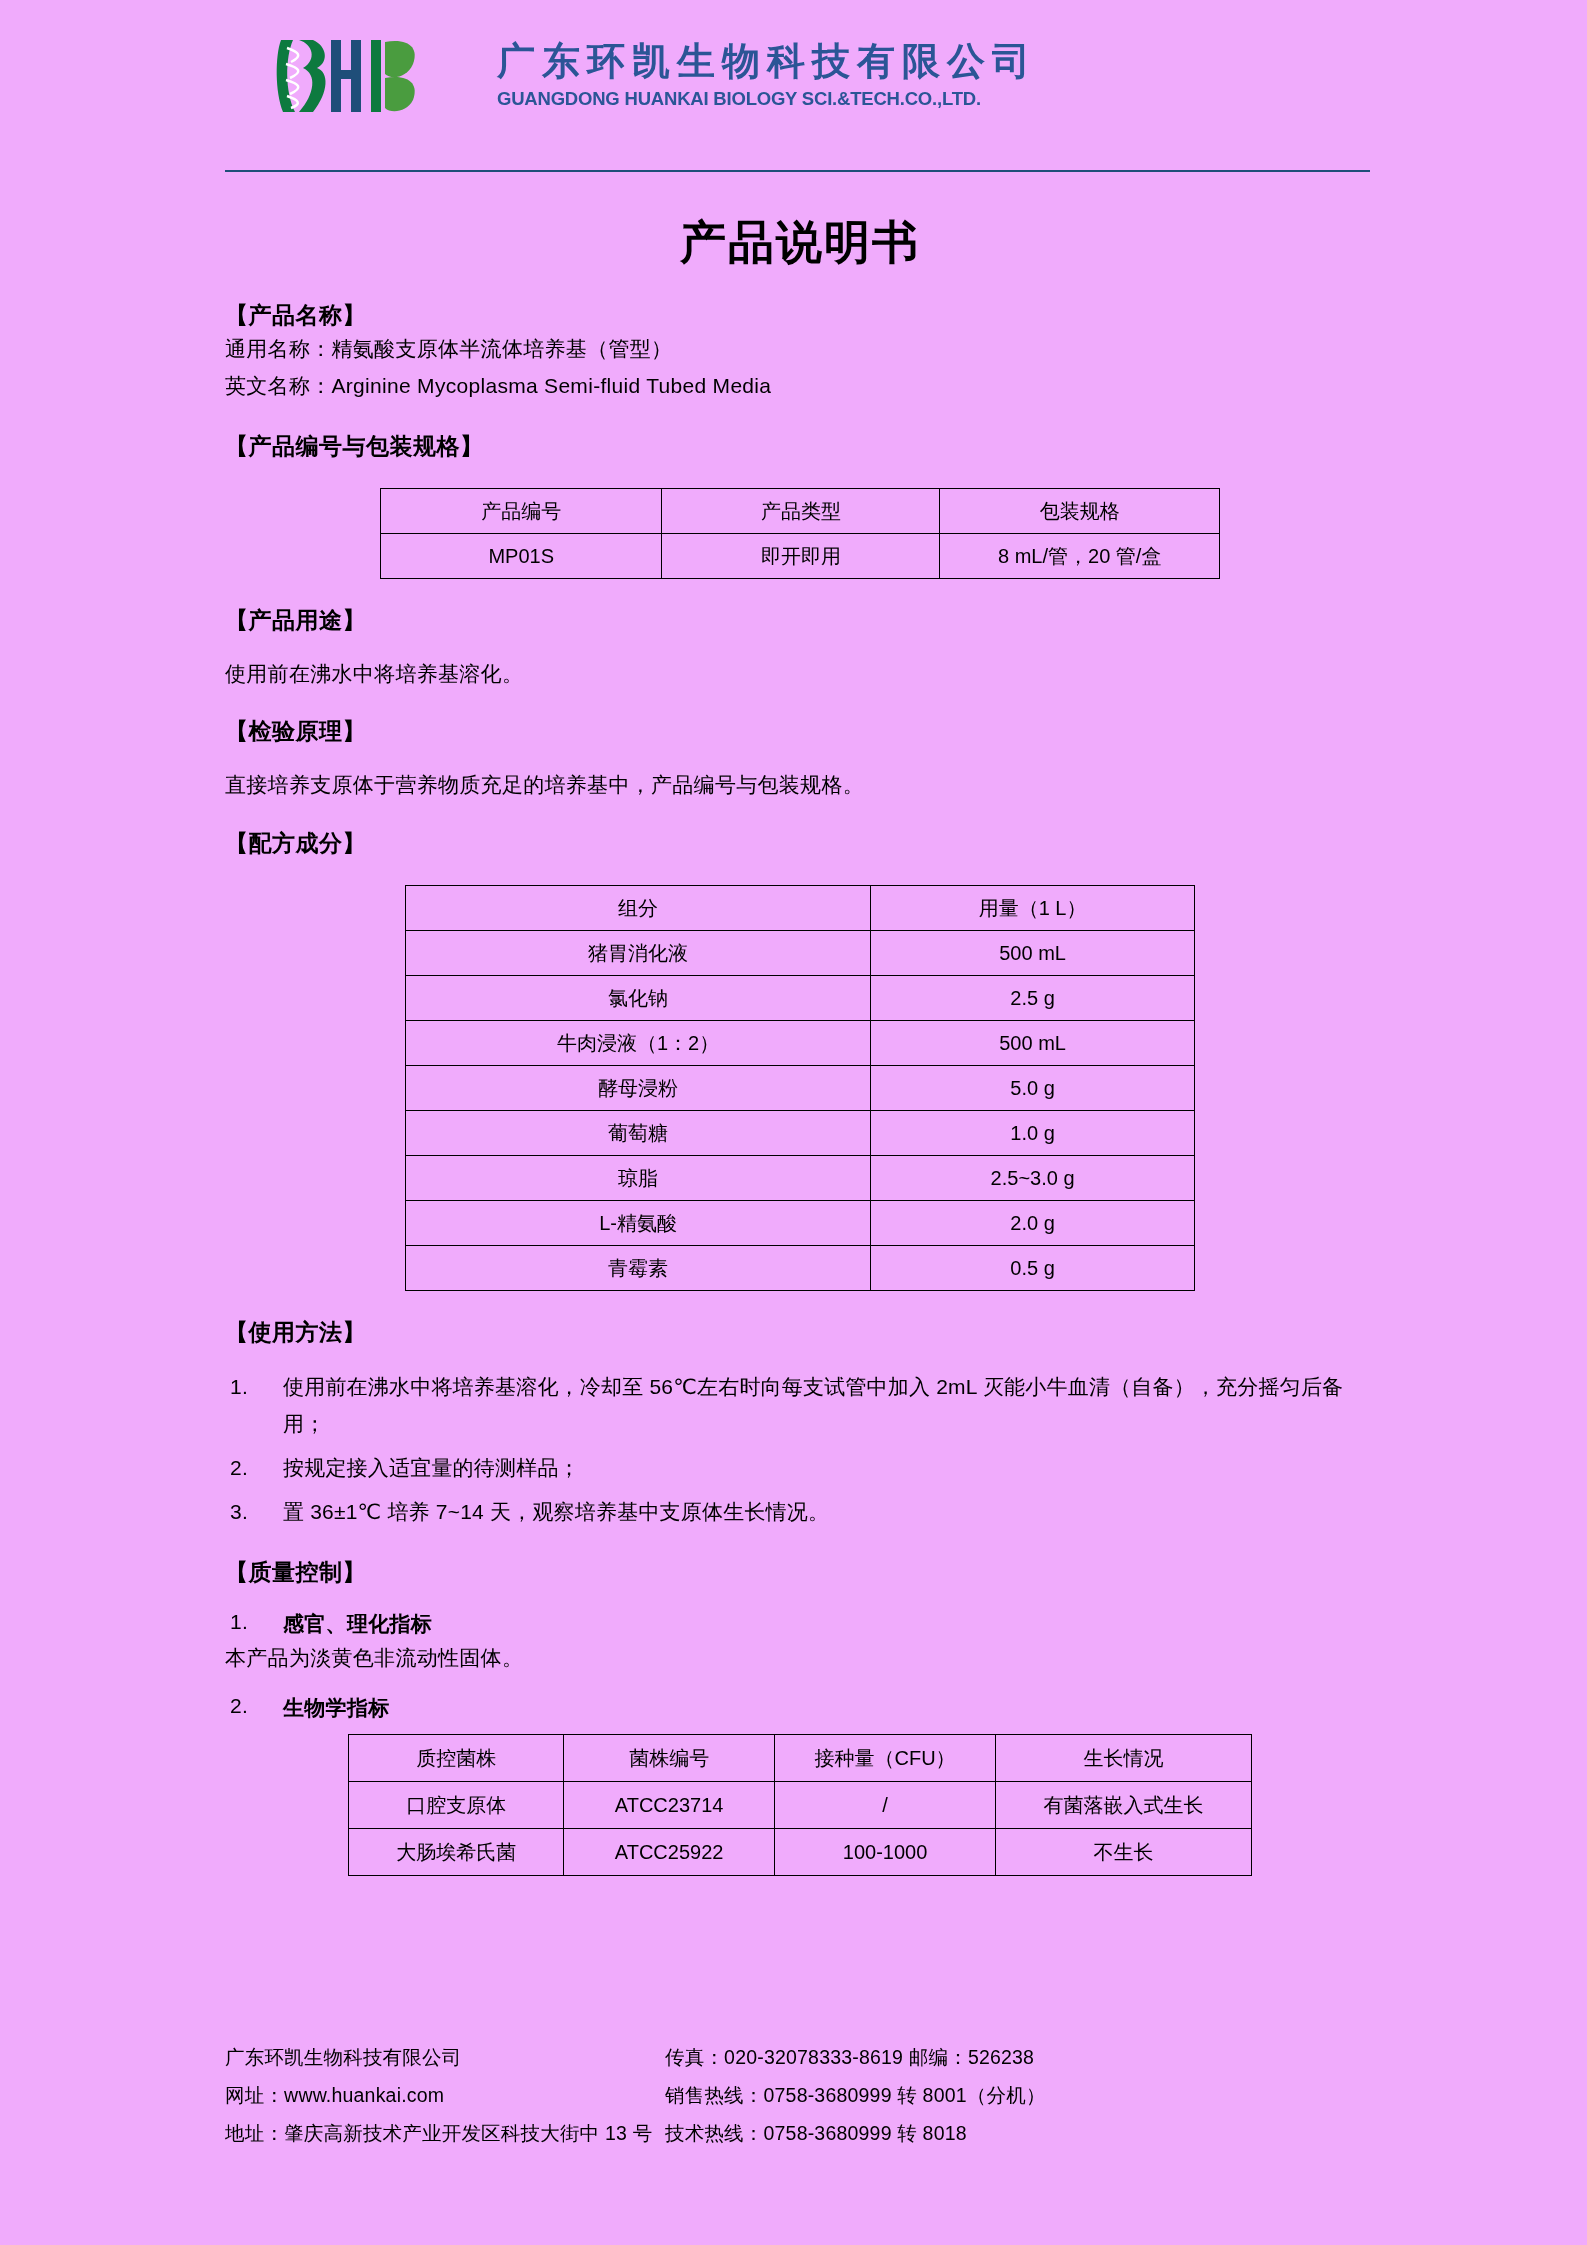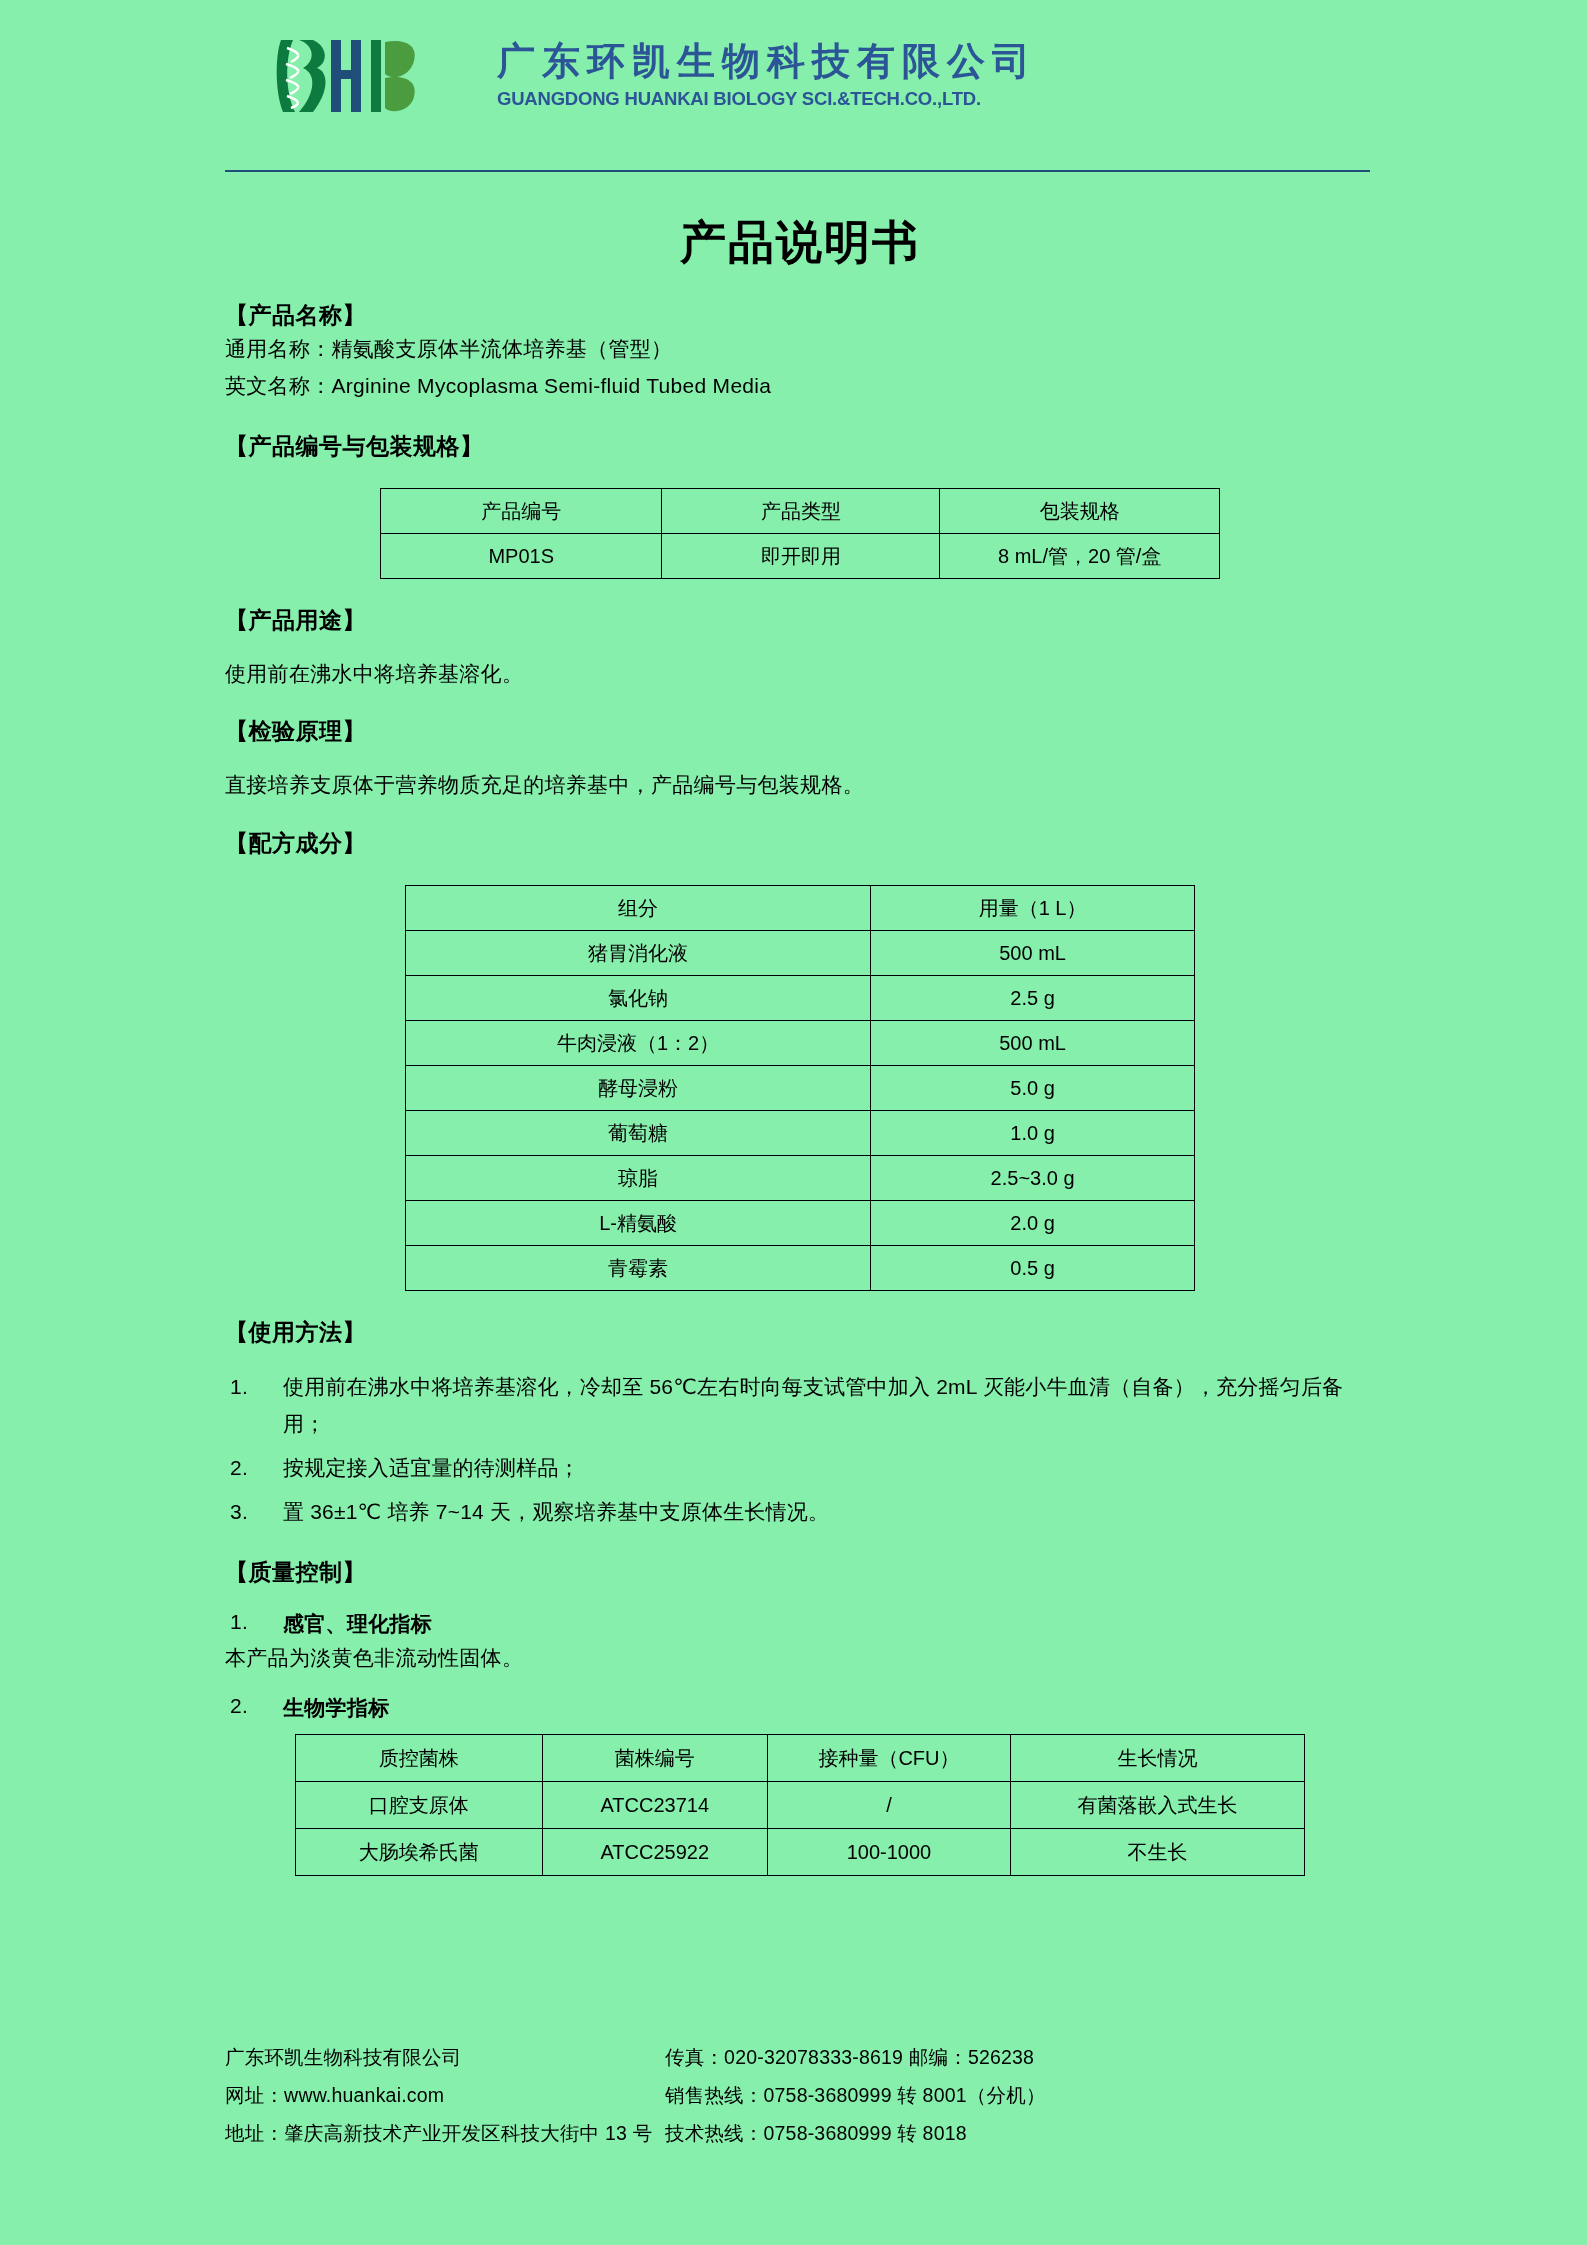--- a/index.html
+++ b/index.html
@@ -9,21 +9,21 @@
   }
   body {
     font-family: "Liberation Sans", "DejaVu Sans", sans-serif;
     color: #000000;
   }
   .page {
     position: relative;
     width: 1587px;
     height: 2245px;
     margin: 0 auto;
-    background: #86efac;
+    background: #f0abfc;
     box-sizing: border-box;
     padding: 0;
     overflow: hidden;
   }
   .content {
     position: absolute;
     left: 225px;
     top: 0;
     width: 1150px;
   }
@@ -131,21 +131,21 @@
   .tbl-formula {
     margin: 26px auto 0 auto;
     width: 790px;
   }
   .tbl-formula td { height: 32px; }
   .tbl-formula .c1 { width: 470px; }
   .tbl-formula .c2 { width: 320px; }
 
   .tbl-qc {
     margin: 12px auto 0 auto;
-    width: 1010px;
+    width: 904px;
   }
   .tbl-qc td { height: 34px; }
   .tbl-qc .c1 { width: 250px; }
   .tbl-qc .c2 { width: 218px; }
   .tbl-qc .c3 { width: 240px; }
   .tbl-qc .c4 { width: 302px; }
 
   
   .steps {
     margin-top: 20px;

